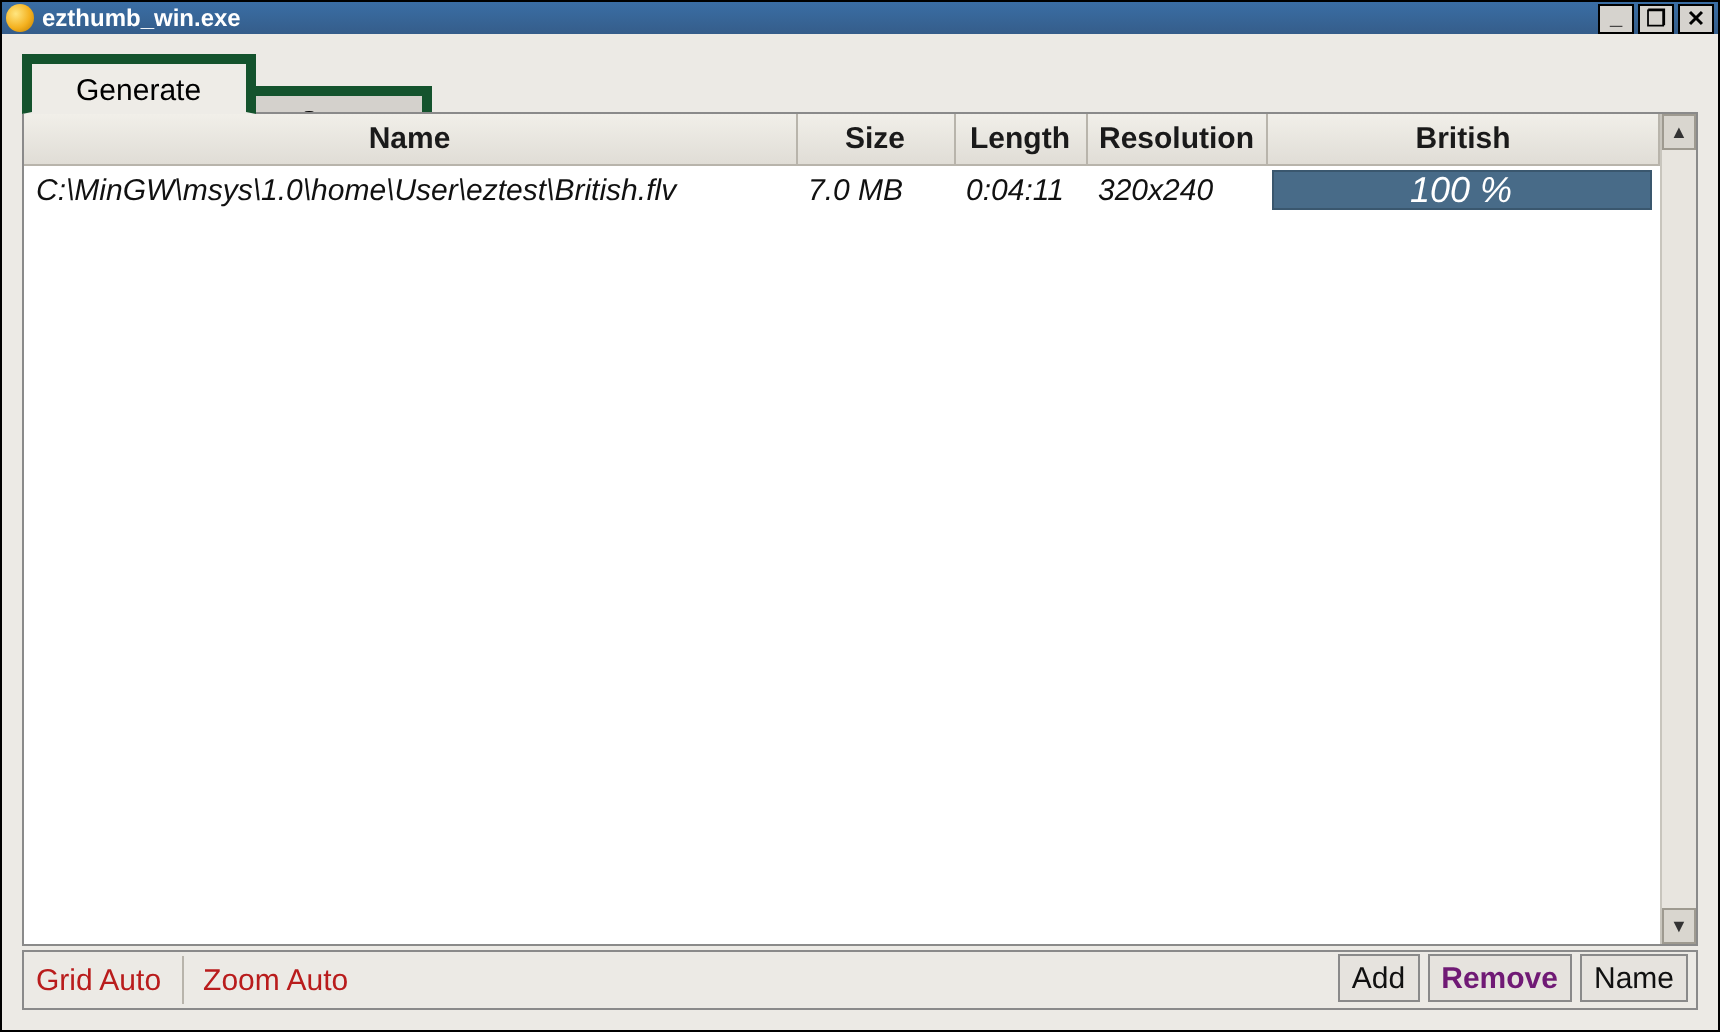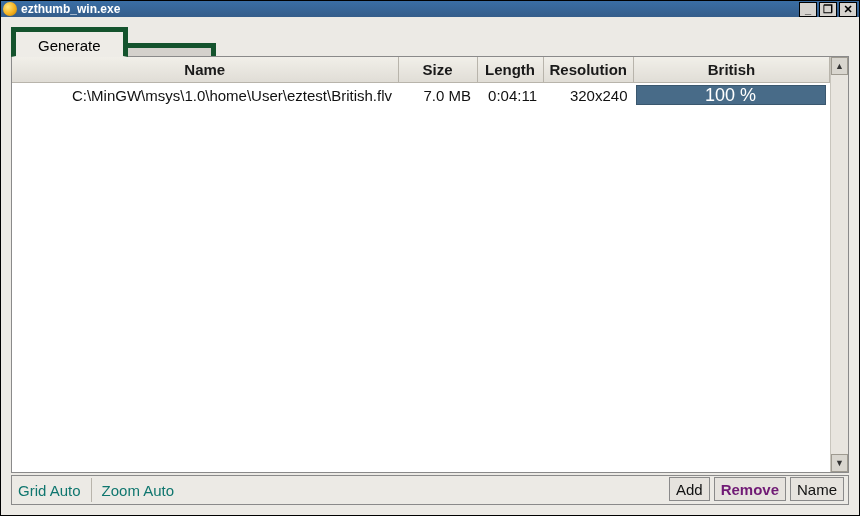--- a/index.html
+++ b/index.html
@@ -102,26 +102,27 @@
     border-bottom: 1px solid #b8b4ab;
     padding: 4px 6px;
     text-align: center;
     font-weight: bold;
     font-size: 15px;
     color: #1a1a1a;
     height: 24px;
   }
   tbody td {
     padding: 3px 6px;
-    text-align: right;
+    text-align: left;
     font-size: 15px;
     color: #111;
     white-space: nowrap;
     height: 24px;
     vertical-align: middle;
+    font-style: italic;
   }
   col.name { width: 386px; }
   col.size { width: 79px; }
   col.length { width: 66px; }
   col.resolution { width: 82px; }
   .progress-cell {
     padding: 2px 4px 2px 2px;
   }
   .progress {
     background: #486b88;
@@ -154,21 +155,21 @@
     border-top: 1px solid #8a8a8a;
     background: #eceae5;
     margin-top: 2px;
     margin-bottom: 10px;
     height: 30px;
     display: flex;
     align-items: stretch;
   }
   .status-text {
     padding: 4px 6px;
-    color: #0f766e;
+    color: #b91c1c;
     font-size: 15px;
     display: flex;
     align-items: center;
   }
   .status-divider {
     width: 1px;
     background: #b8b4ab;
     margin: 2px 4px;
   }
   .status-spacer { flex: 1; }

